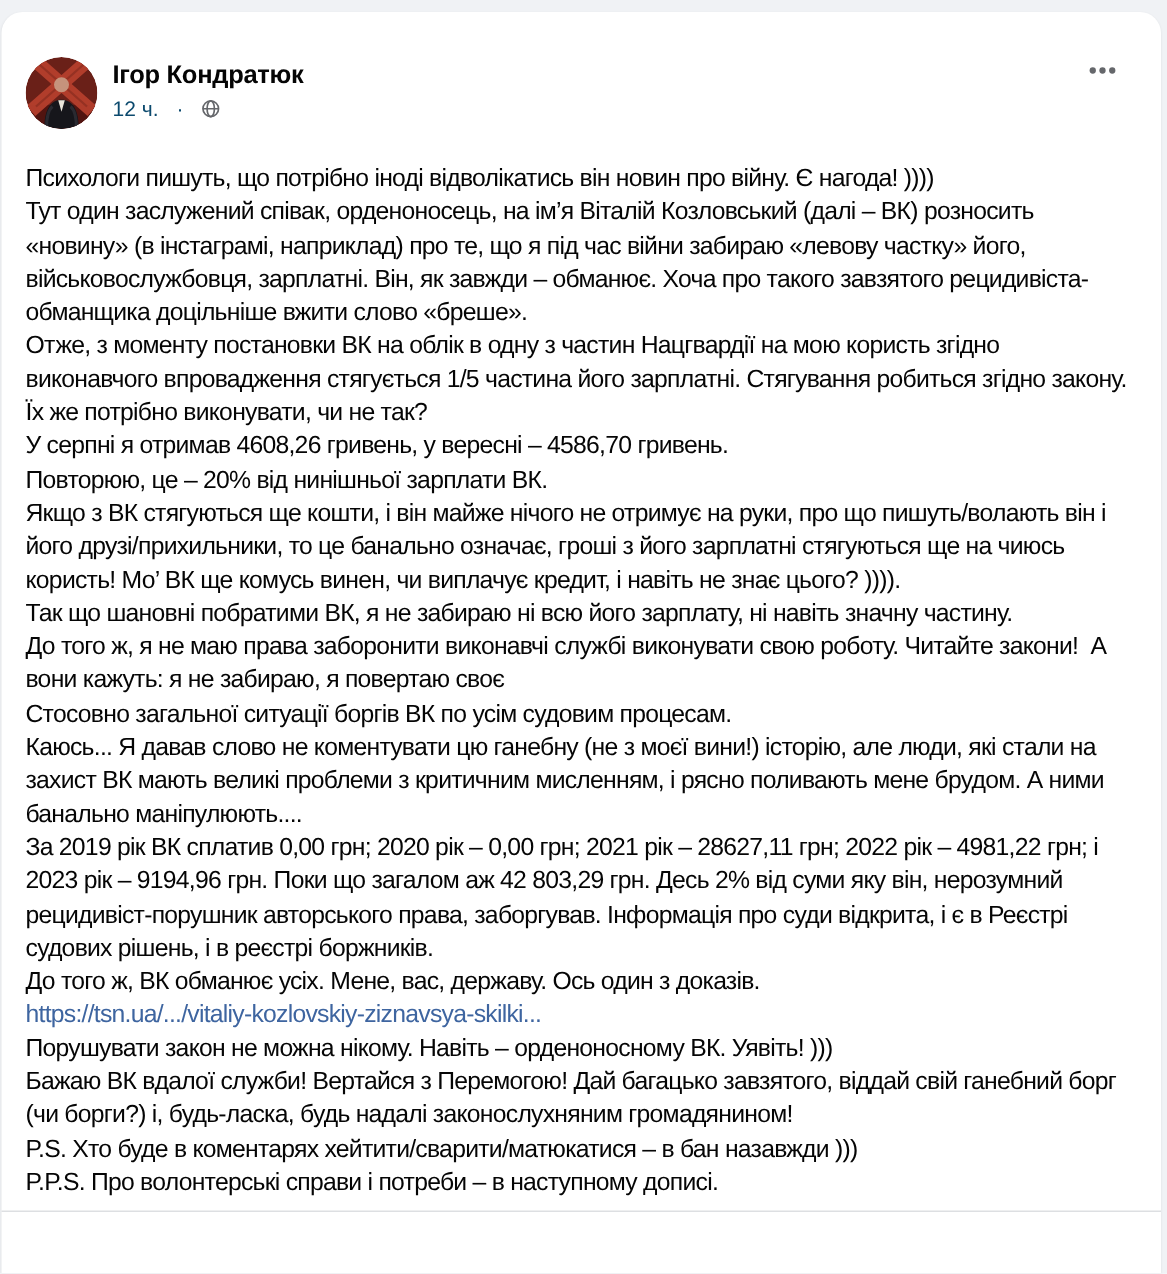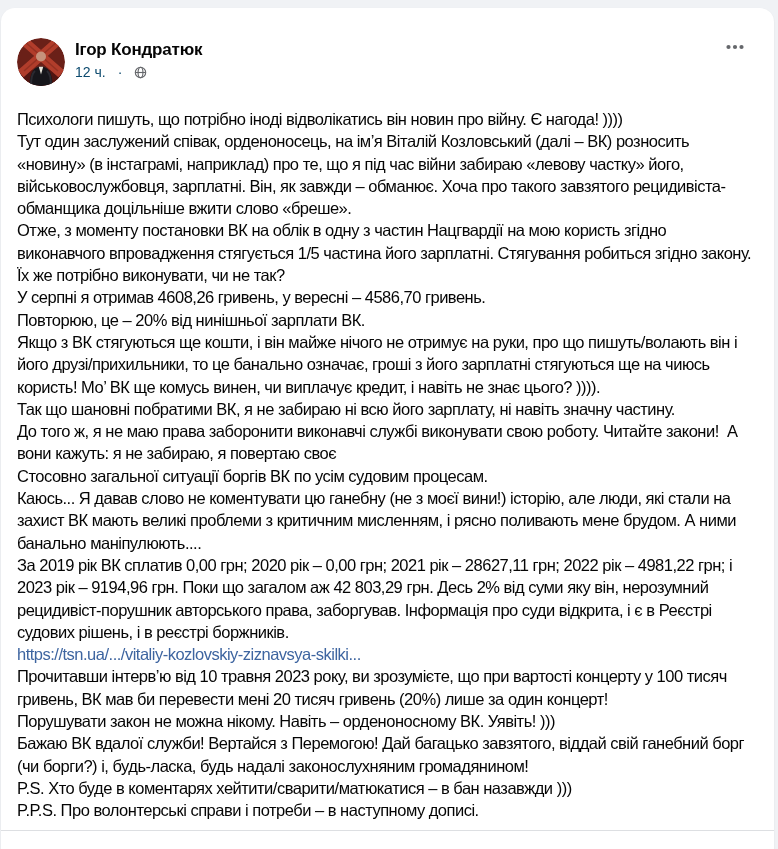--- a/index.html
+++ b/index.html
@@ -161,22 +161,22 @@
       <div class="post-line">Тут один заслужений співак, орденоносець, на ім’я Віталій Козловський (далі – ВК) розносить «новину» (в інстаграмі, наприклад) про те, що я під час війни забираю «левову частку» його, військовослужбовця, зарплатні. Він, як завжди – обманює. Хоча про такого завзятого рецидивіста-обманщика доцільніше вжити слово «бреше».</div>
       <div class="post-line">Отже, з моменту постановки ВК на облік в одну з частин Нацгвардії на мою користь згідно виконавчого впровадження стягується 1/5 частина його зарплатні. Стягування робиться згідно закону. Їх же потрібно виконувати, чи не так?</div>
       <div class="post-line">У серпні я отримав 4608,26 гривень, у вересні – 4586,70 гривень.</div>
       <div class="post-line">Повторюю, це – 20% від нинішньої зарплати ВК.</div>
       <div class="post-line">Якщо з ВК стягуються ще кошти, і він майже нічого не отримує на руки, про що пишуть/волають він і його друзі/прихильники, то це банально означає, гроші з його зарплатні стягуються ще на чиюсь користь! Мо’ ВК ще комусь винен, чи виплачує кредит, і навіть не знає цього? )))).</div>
       <div class="post-line">Так що шановні побратими ВК, я не забираю ні всю його зарплату, ні навіть значну частину.</div>
       <div class="post-line">До того ж, я не маю права заборонити виконавчі службі виконувати свою роботу. Читайте закони!&nbsp; А вони кажуть: я не забираю, я повертаю своє</div>
       <div class="post-line">Стосовно загальної ситуації боргів ВК по усім судовим процесам.</div>
       <div class="post-line">Каюсь... Я давав слово не коментувати цю ганебну (не з моєї вини!) історію, але люди, які стали на захист ВК мають великі проблеми з критичним мисленням, і рясно поливають мене брудом. А ними банально маніпулюють....</div>
       <div class="post-line">За 2019 рік ВК сплатив 0,00 грн; 2020 рік – 0,00 грн; 2021 рік – 28627,11 грн; 2022 рік – 4981,22 грн; і 2023 рік – 9194,96 грн. Поки що загалом аж 42 803,29 грн. Десь 2% від суми яку він, нерозумний рецидивіст-порушник авторського права, заборгував. Інформація про суди відкрита, і є в Реєстрі судових рішень, і в реєстрі боржників.</div>
+      <div class="post-line">До того ж, ВК обманює усіх. Мене, вас, державу. Ось один з доказів.</div>
       <div class="post-line"><a class="post-link" href="#">https://tsn.ua/.../vitaliy-kozlovskiy-ziznavsya-skilki...</a></div>
-      <div class="post-line">Прочитавши інтерв’ю від 10 травня 2023 року, ви зрозумієте, що при вартості концерту у 100 тисяч гривень, ВК мав би перевести мені 20 тисяч гривень (20%) лише за один концерт!</div>
       <div class="post-line">Порушувати закон не можна нікому. Навіть – орденоносному ВК. Уявіть! )))</div>
       <div class="post-line">Бажаю ВК вдалої служби! Вертайся з Перемогою! Дай багацько завзятого, віддай свій ганебний борг (чи борги?) і, будь-ласка, будь надалі законослухняним громадянином!</div>
       <div class="post-line">P.S. Хто буде в коментарях хейтити/сварити/матюкатися – в бан назавжди )))</div>
       <div class="post-line">P.P.S. Про волонтерські справи і потреби – в наступному дописі.</div>
     </div>
 
   <div class="footer-divider"></div>
 
 </div>
 

